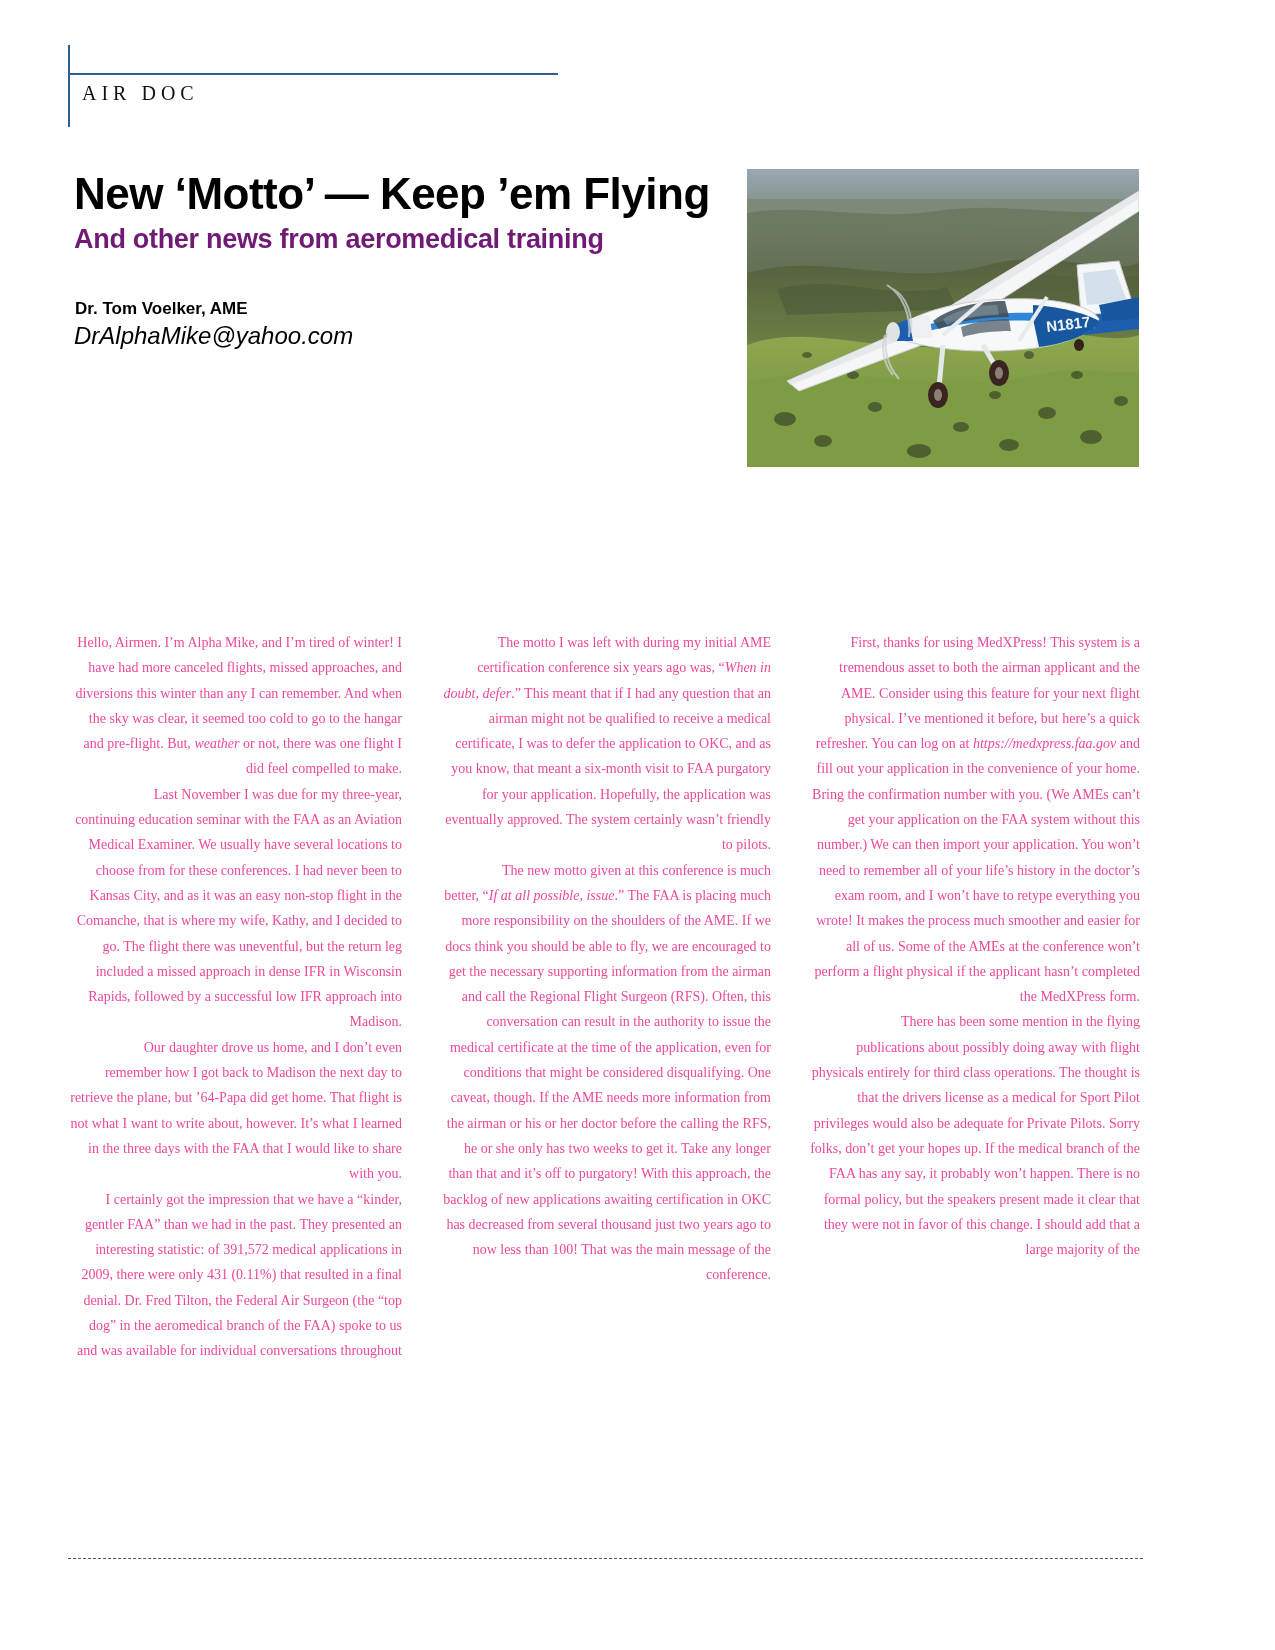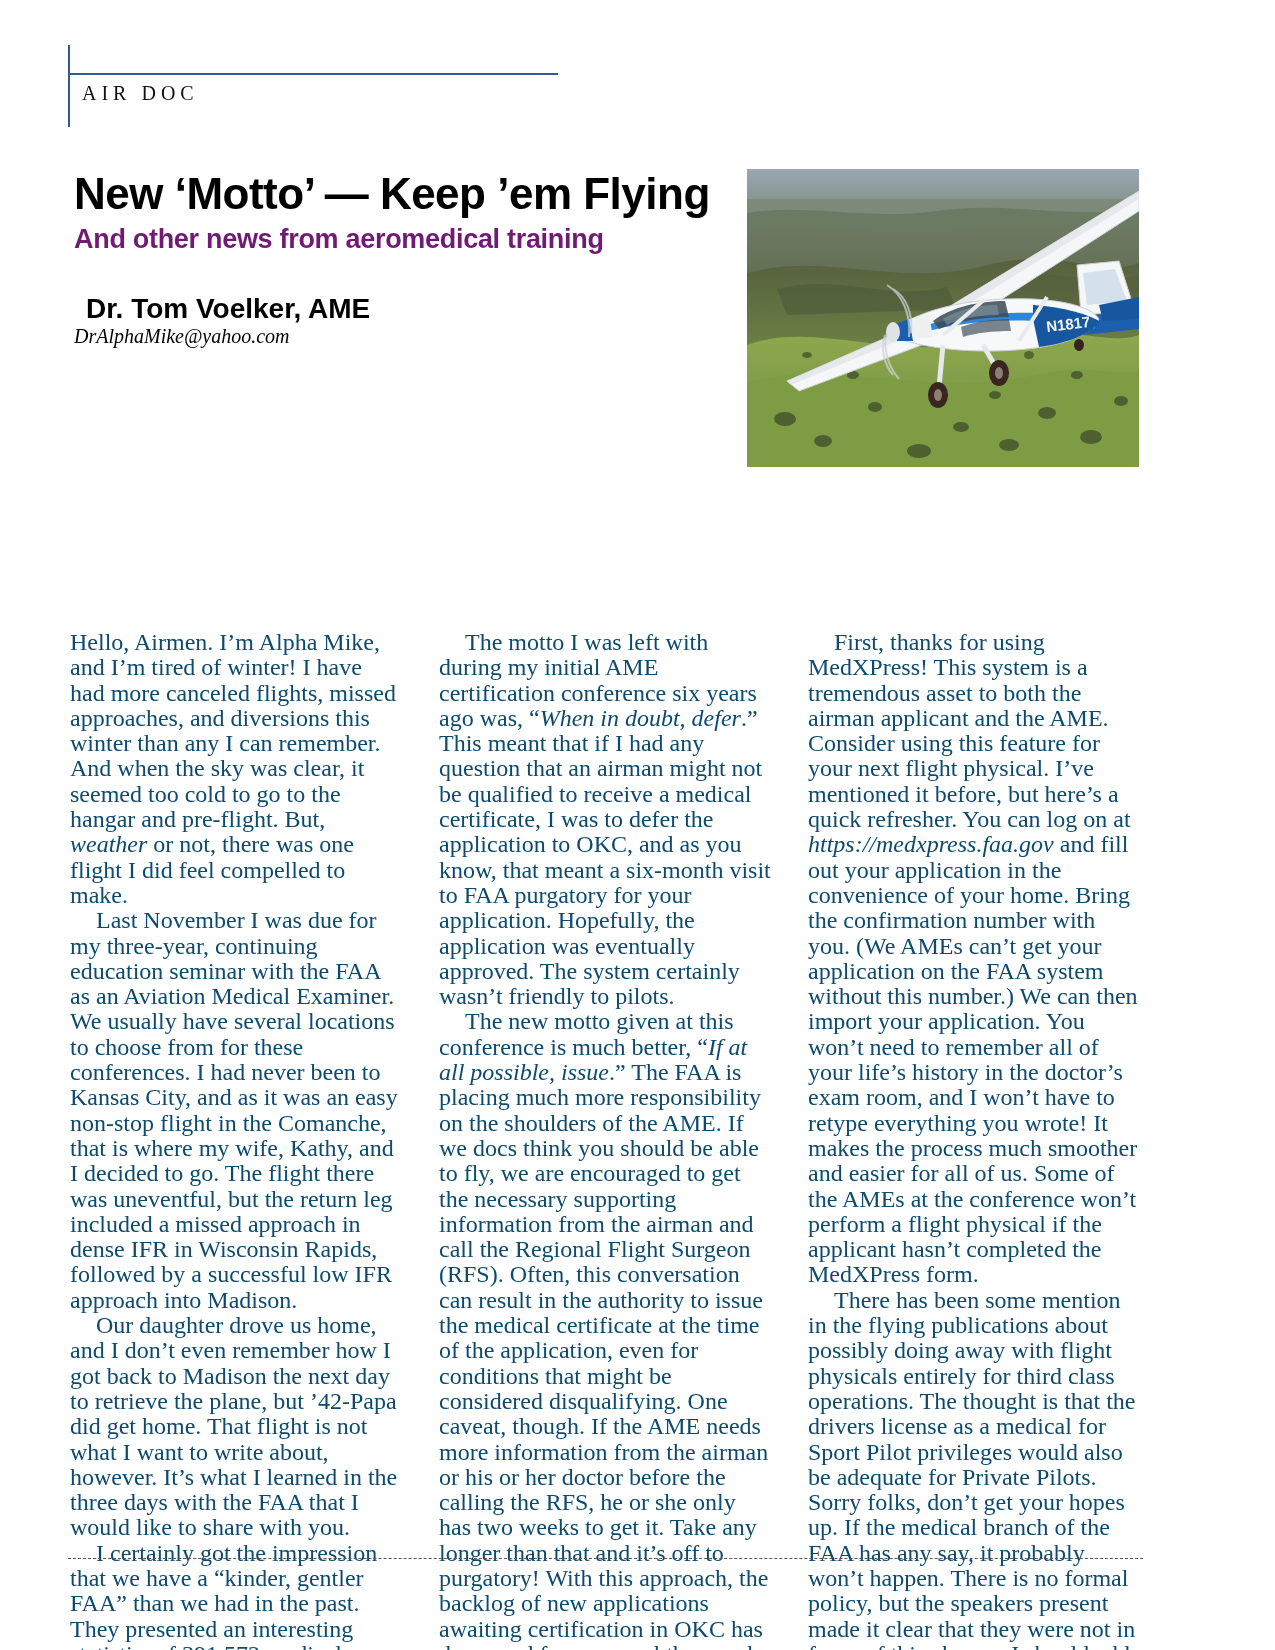--- a/index.html
+++ b/index.html
@@ -81,28 +81,28 @@
     font-size: 27px;
     line-height: 34px;
     letter-spacing: -0.3px;
     color: #701a75;
     margin: 6px 0 0 0;
     white-space: nowrap;
   }
   .byline {
     font-family: "Liberation Sans", sans-serif;
     font-weight: bold;
-    font-size: 28px;
+    font-size: 17px;
     line-height: 26px;
-    margin: 40px 0 0 12px;
+    margin: 40px 0 0 1px;
   }
   .byline-email {
-    font-family: Liberation Serif, serif;
+    font-family: Liberation Sans, sans-serif;
     font-style: italic;
-    font-size: 20px;
+    font-size: 24px;
     line-height: 24px;
     margin: 2px 0 0 0;
   }
 
   
   .photo {
     position: absolute;
     left: 747px;
     top: 169px;
     width: 392px;
@@ -118,24 +118,24 @@
     left: 70px;
     top: 630px;
     width: 1072px;
     height: 818px;
     display: flex;
     gap: 37px;
   }
   .col {
     width: 332px;
     font-family: "Liberation Serif", serif;
-    font-size: 24px;
+    font-size: 14px;
     line-height: 25.3px;
-    text-align: left;
-    color: #0c4a6e;
+    text-align: right;
+    color: #ec4899;
   }
   .col p {
     margin: 0;
     text-indent: 26px;
     hyphens: none;
   }
   .col p.first {
     text-indent: 0;
   }
   .col i { font-style: italic; }
@@ -291,21 +291,21 @@
 
         <ellipse cx="332" cy="176" rx="5" ry="6" fill="#33221d"></ellipse>
       </g>
     </svg>
   </div>
 
   <div class="columns">
     <div class="col" id="col1">
         <p class="first">Hello, Airmen. I’m Alpha Mike, and I’m tired of winter! I have had more canceled flights, missed approaches, and diversions this winter than any I can remember. And when the sky was clear, it seemed too cold to go to the hangar and pre-flight. But, <i>weather</i> or not, there was one flight I did feel compelled to make.</p>
         <p>Last November I was due for my three-year, continuing education seminar with the FAA as an Aviation Medical Examiner. We usually have several locations to choose from for these conferences. I had never been to Kansas City, and as it was an easy non-stop flight in the Comanche, that is where my wife, Kathy, and I decided to go. The flight there was uneventful, but the return leg included a missed approach in dense IFR in Wisconsin Rapids, followed by a successful low IFR approach into Madison.</p>
-        <p>Our daughter drove us home, and I don’t even remember how I got back to Madison the next day to retrieve the plane, but ’42-Papa did get home. That flight is not what I want to write about, however. It’s what I learned in the three days with the FAA that I would like to share with you.</p>
+        <p>Our daughter drove us home, and I don’t even remember how I got back to Madison the next day to retrieve the plane, but ’64-Papa did get home. That flight is not what I want to write about, however. It’s what I learned in the three days with the FAA that I would like to share with you.</p>
         <p>I certainly got the impression that we have a “kinder, gentler FAA” than we had in the past. They presented an interesting statistic: of 391,572 medical applications in 2009, there were only 431 (0.11%) that resulted in a final denial. Dr. Fred Tilton, the Federal Air Surgeon (the “top dog” in the aeromedical branch of the FAA) spoke to us and was available for individual conversations throughout</p>
       </div>
     <div class="col" id="col2">
         <p>The motto I was left with during my initial AME certification conference six years ago was, “<i>When in doubt, defer</i>.” This meant that if I had any question that an airman might not be qualified to receive a medical certificate, I was to defer the application to OKC, and as you know, that meant a six-month visit to FAA purgatory for your application. Hopefully, the application was eventually approved. The system certainly wasn’t friendly to pilots.</p>
         <p>The new motto given at this conference is much better, “<i>If at all possible, issue</i>.” The FAA is placing much more responsibility on the shoulders of the AME. If we docs think you should be able to fly, we are encouraged to get the necessary supporting information from the airman and call the Regional Flight Surgeon (RFS). Often, this conversation can result in the authority to issue the medical certificate at the time of the application, even for conditions that might be considered disqualifying. One caveat, though. If the AME needs more information from the airman or his or her doctor before the calling the RFS, he or she only has two weeks to get it. Take any longer than that and it’s off to purgatory! With this approach, the backlog of new applications awaiting certification in OKC has decreased from several thousand just two years ago to now less than 100! That was the main message of the conference.</p>
       </div>
     <div class="col" id="col3">
         <p>First, thanks for using MedXPress! This system is a tremendous asset to both the airman applicant and the AME. Consider using this feature for your next flight physical. I’ve mentioned it before, but here’s a quick refresher. You can log on at <i>https://medxpress.faa.gov</i> and fill out your application in the convenience of your home. Bring the confirmation number with you. (We AMEs can’t get your application on the FAA system without this number.) We can then import your application. You won’t need to remember all of your life’s history in the doctor’s exam room, and I won’t have to retype everything you wrote! It makes the process much smoother and easier for all of us. Some of the AMEs at the conference won’t perform a flight physical if the applicant hasn’t completed the MedXPress form.</p>
         <p>There has been some mention in the flying publications about possibly doing away with flight physicals entirely for third class operations. The thought is that the drivers license as a medical for Sport Pilot privileges would also be adequate for Private Pilots. Sorry folks, don’t get your hopes up. If the medical branch of the FAA has any say, it probably won’t happen. There is no formal policy, but the speakers present made it clear that they were not in favor of this change. I should add that a large majority of the</p>
       </div>

